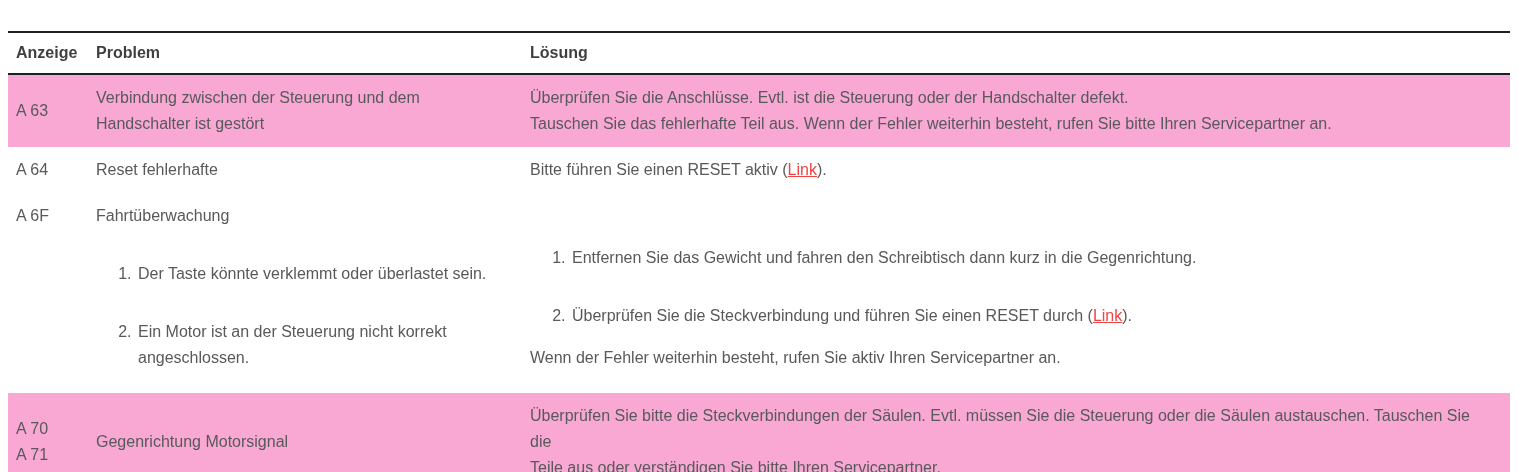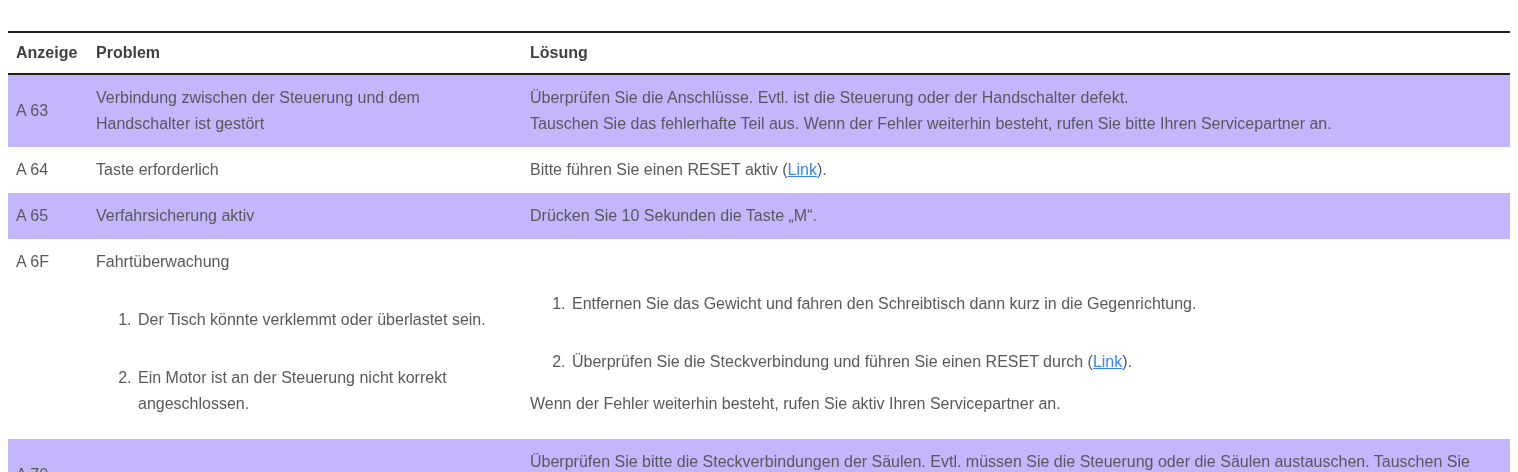--- a/index.html
+++ b/index.html
@@ -37,39 +37,39 @@
   thead th:first-child { padding-left: 8px; }
 
   tbody td {
     vertical-align: middle;
     font-size: 16px;
     line-height: 26px;
     color: #58595b;
     padding: 10px 30px 10px 0;
   }
   tbody td:first-child { padding-left: 8px; }
-  tbody tr.stripe { background: #c4b5fd; }
+  tbody tr.stripe { background: #f9a8d4; }
   tbody td.v-top { vertical-align: top; }
 
   .multiline { white-space: pre-line; }
 
   ol.num-list {
     margin: 12px 0;
     padding-left: 40px;
   }
   ol.num-list li {
     line-height: 26px;
     padding-left: 2px;
     margin-top: 32px;
   }
   p.cell-par { margin: 0; }
   p.footer-par { margin: 16px 0 2px 0; }
 
   a.text-link {
-    color: #3b82f6;
+    color: #ef4444;
     text-decoration: underline;
   }
 </style>
 </head>
 <body>
 
 <div class="page">
   <table class="error-table">
     <colgroup>
       <col class="c-anzeige">
@@ -97,47 +97,36 @@
           <span class="multiline">Überprüfen Sie die Anschlüsse. Evtl. ist die Steuerung oder der Handschalter defekt.
 Tauschen Sie das fehlerhafte Teil aus. Wenn der Fehler weiterhin besteht, rufen Sie bitte Ihren Servicepartner an.</span>
         </td>
       </tr>
 
       <tr>
         <td>
           <span>A 64</span>
         </td>
         <td>
-          <span>Taste erforderlich</span>
+          <span>Reset fehlerhafte</span>
         </td>
         <td>
           <p class="cell-par"><span>Bitte führen Sie einen RESET aktiv (</span><a href="#" class="text-link">Link</a><span>).</span></p>
         </td>
       </tr>
 
-      <tr class="stripe">
-        <td>
-          <span>A 65</span>
-        </td>
-        <td>
-          <span>Verfahrsicherung aktiv</span>
-        </td>
-        <td>
-          <span>Drücken Sie 10 Sekunden die Taste „M“.</span>
-        </td>
-      </tr>
 
       <tr>
         <td class="v-top">
           <span>A 6F</span>
         </td>
         <td class="v-top">
           <p class="cell-par">Fahrtüberwachung</p>
           <ol class="num-list">
-            <li class="multiline">Der Tisch könnte verklemmt oder überlastet sein.</li>
+            <li class="multiline">Der Taste könnte verklemmt oder überlastet sein.</li>
             <li class="multiline">Ein Motor ist an der Steuerung nicht korrekt
 angeschlossen.</li>
           </ol>
         </td>
         <td>
           <ol class="num-list">
             <li>Entfernen Sie das Gewicht und fahren den Schreibtisch dann kurz in die Gegenrichtung.</li>
             <li><span>Überprüfen Sie die Steckverbindung und führen Sie einen RESET durch (</span><a href="#" class="text-link">Link</a><span>).</span></li>
           </ol>
           <p class="footer-par">Wenn der Fehler weiterhin besteht, rufen Sie aktiv Ihren Servicepartner an.</p>

